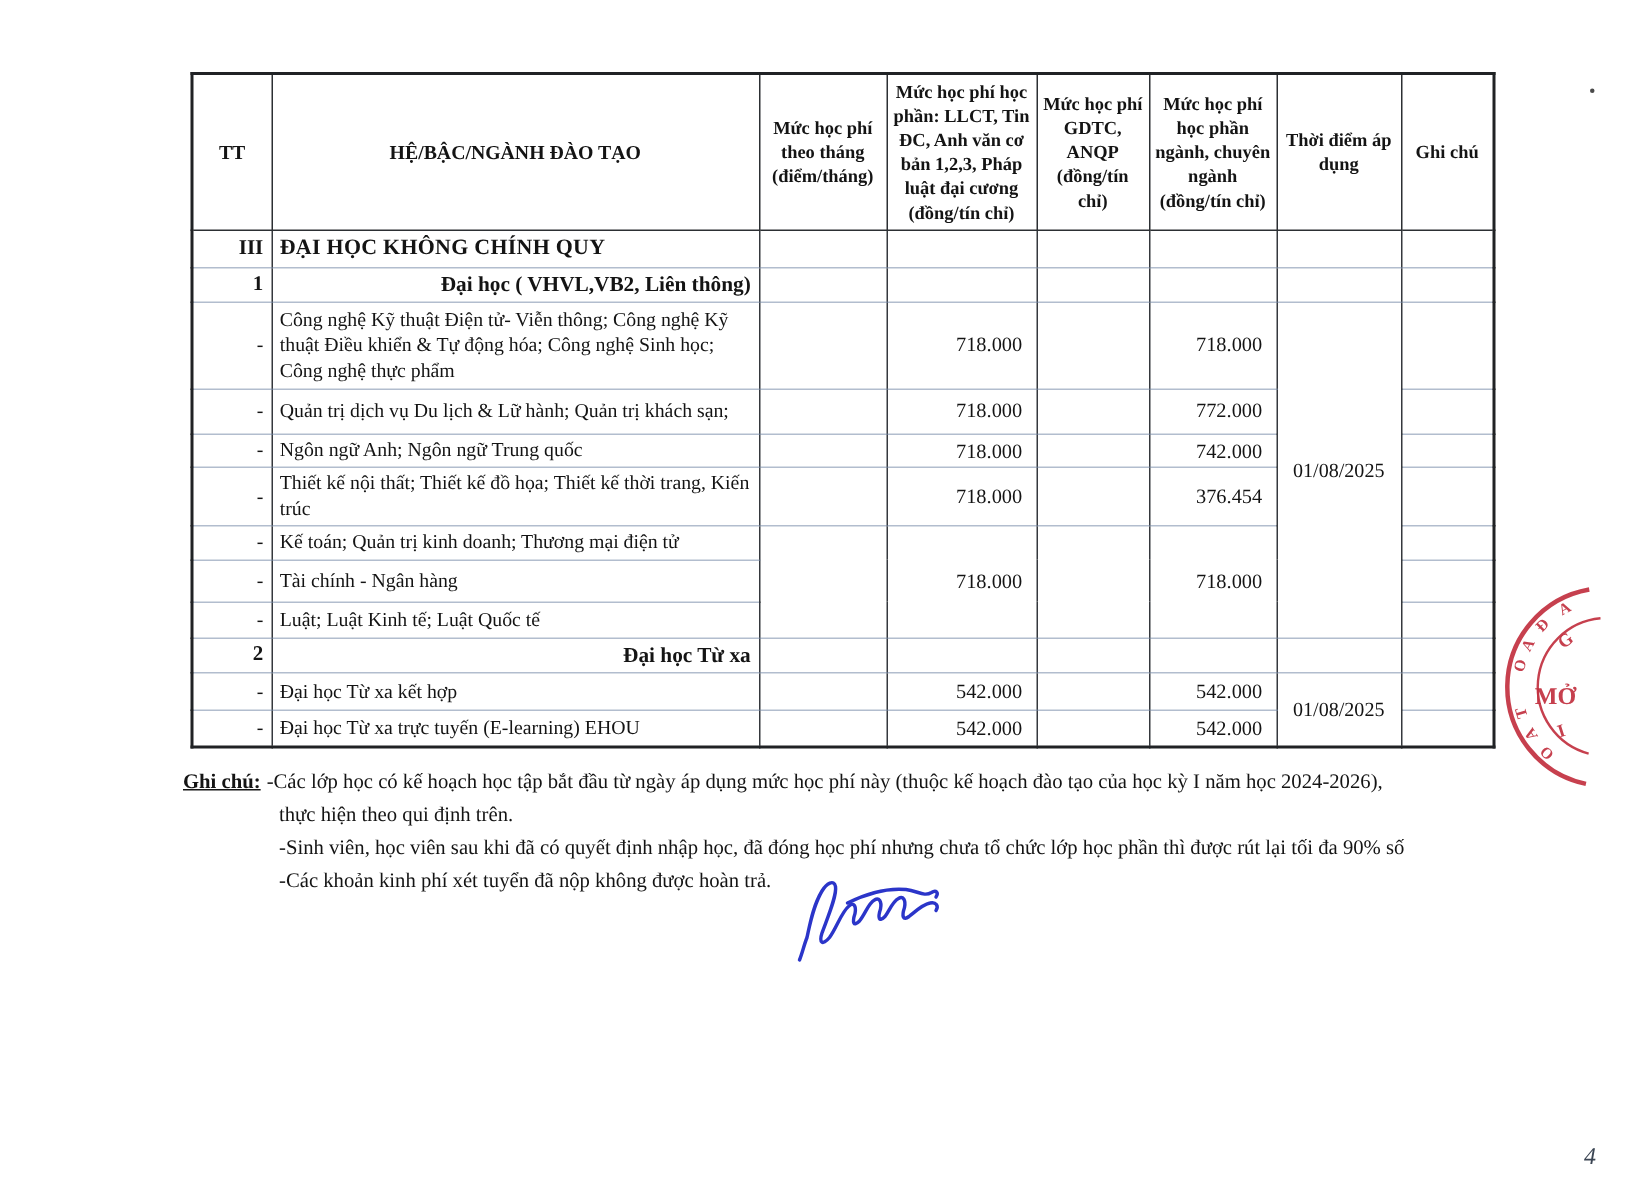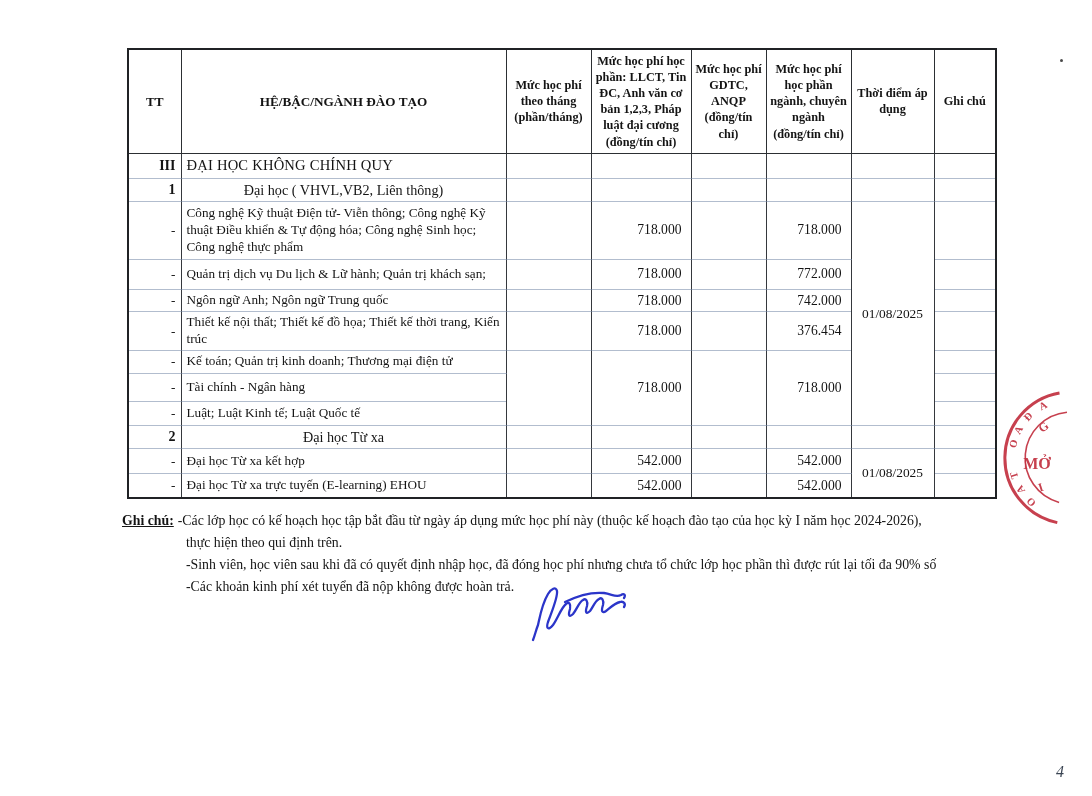--- a/index.html
+++ b/index.html
@@ -37,23 +37,23 @@
     text-align:center;vertical-align:middle;padding:2px 3px;
   }
   .fee thead th.big{font-size:13.2px;}
   .fee td{
     font-size:13.2px;line-height:1.28;
     vertical-align:middle;padding:2px 5px;
   }
   td.tt{text-align:right;}
   td.num{text-align:right;padding-right:9px;font-size:13.6px;margin-top:13px;}
   td.date{text-align:center;font-size:13.4px;padding:0;}
-  tr.section td.name{font-weight:normal;font-size:14.6px;letter-spacing:.2px;}
+  tr.section td.name{font-weight:bold;font-size:14.6px;letter-spacing:.2px;}
   tr.section td.tt{font-weight:bold;font-size:14px;}
-  tr.sub td.name{font-weight:normal;text-align:center;font-size:14.2px;}
+  tr.sub td.name{font-weight:bold;text-align:right;font-size:14.2px;}
   tr.sub td.tt{font-weight:bold;font-size:14px;}
   
   .notes{
     position:absolute;left:122px;top:510px;
     font-size:13.8px;line-height:22px;white-space:nowrap;
   }
   .notes-label{
     font-weight:bold;text-decoration:underline;margin-right:4px;
   }
   .note-cont{margin-left:64px;}
@@ -80,21 +80,21 @@
       <col style="width:100px">
     <col style="width:75px">
       <col style="width:85px">
       <col style="width:83px">
       <col style="width:62px">
   </colgroup>
   <thead>
     <tr style="height:104px">
       <th class="big">TT</th>
       <th class="big">HỆ/BẬC/NGÀNH ĐÀO TẠO</th>
-      <th>Mức học phí theo tháng (phần/tháng)</th>
+      <th>Mức học phí theo tháng (điểm/tháng)</th>
       <th>Mức học phí học phần: LLCT, Tin ĐC, Anh văn cơ bản 1,2,3, Pháp luật đại cương (đồng/tín chỉ)</th>
       <th>Mức học phí GDTC, ANQP (đồng/tín chỉ)</th>
       <th>Mức học phí học phần ngành, chuyên ngành (đồng/tín chỉ)</th>
       <th>Thời điểm áp dụng</th>
       <th>Ghi chú</th>
     </tr>
   </thead>
   <tbody>
     <tr class="section" style="height:25px">
       <td class="tt">III</td>

